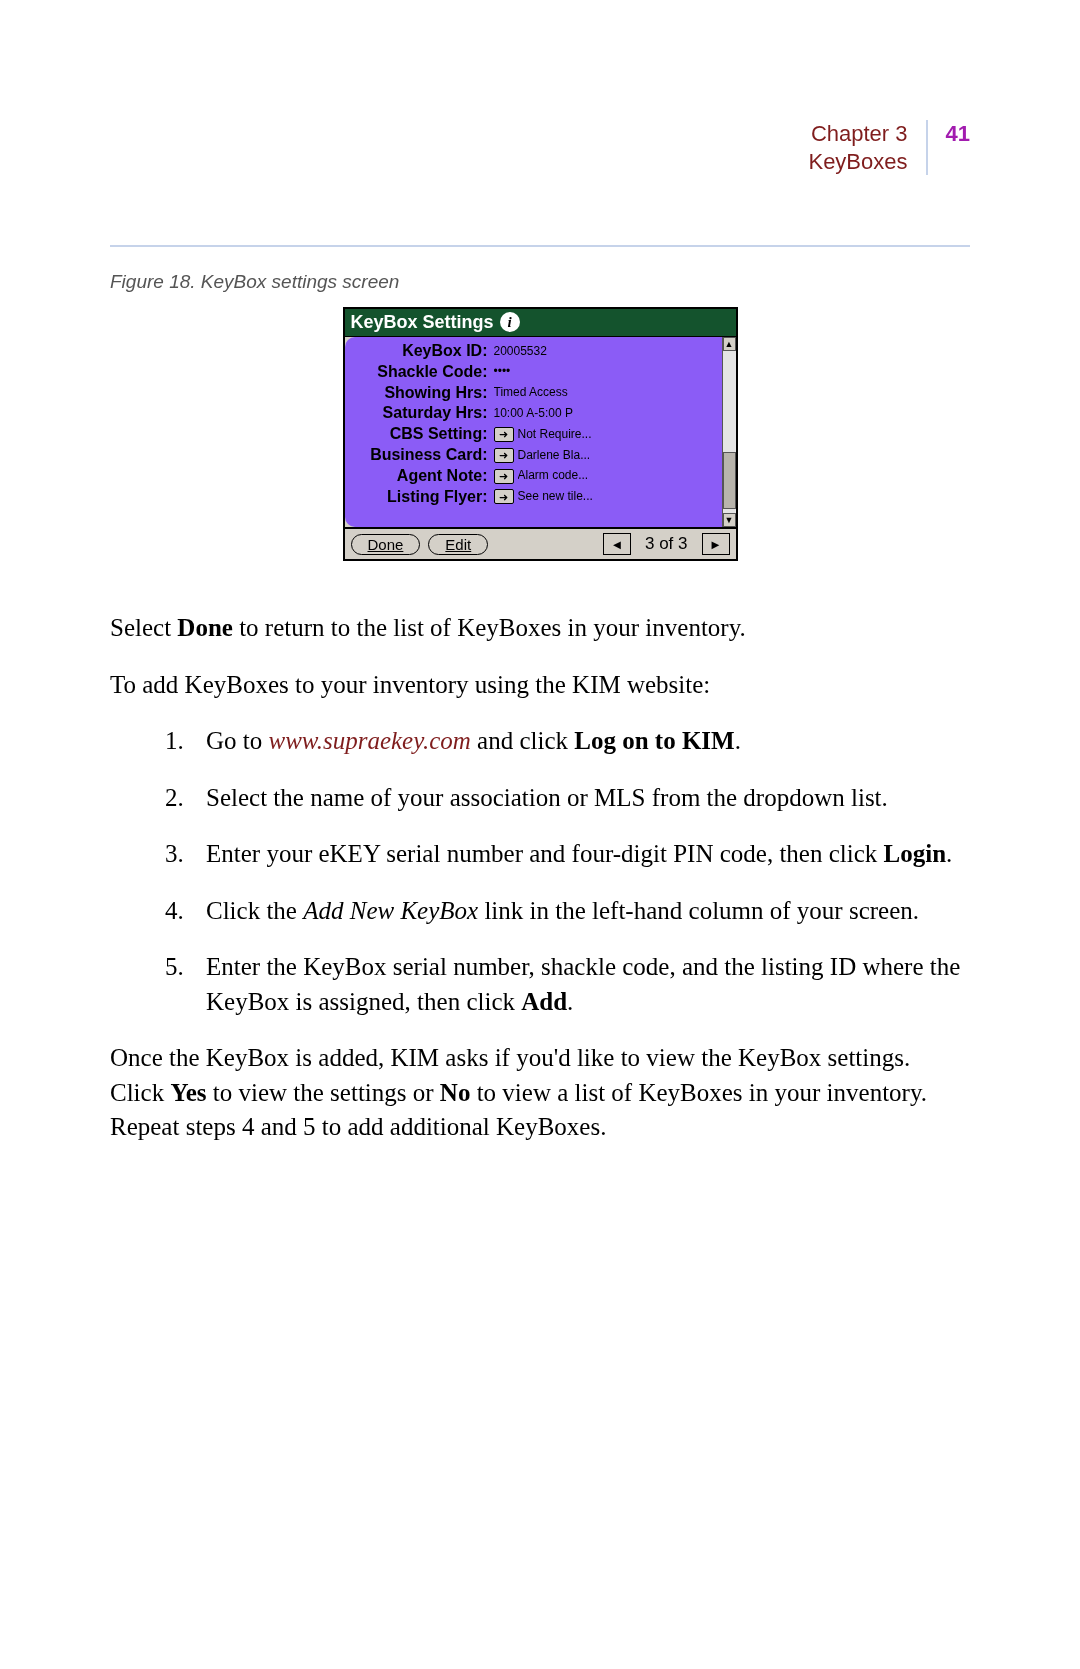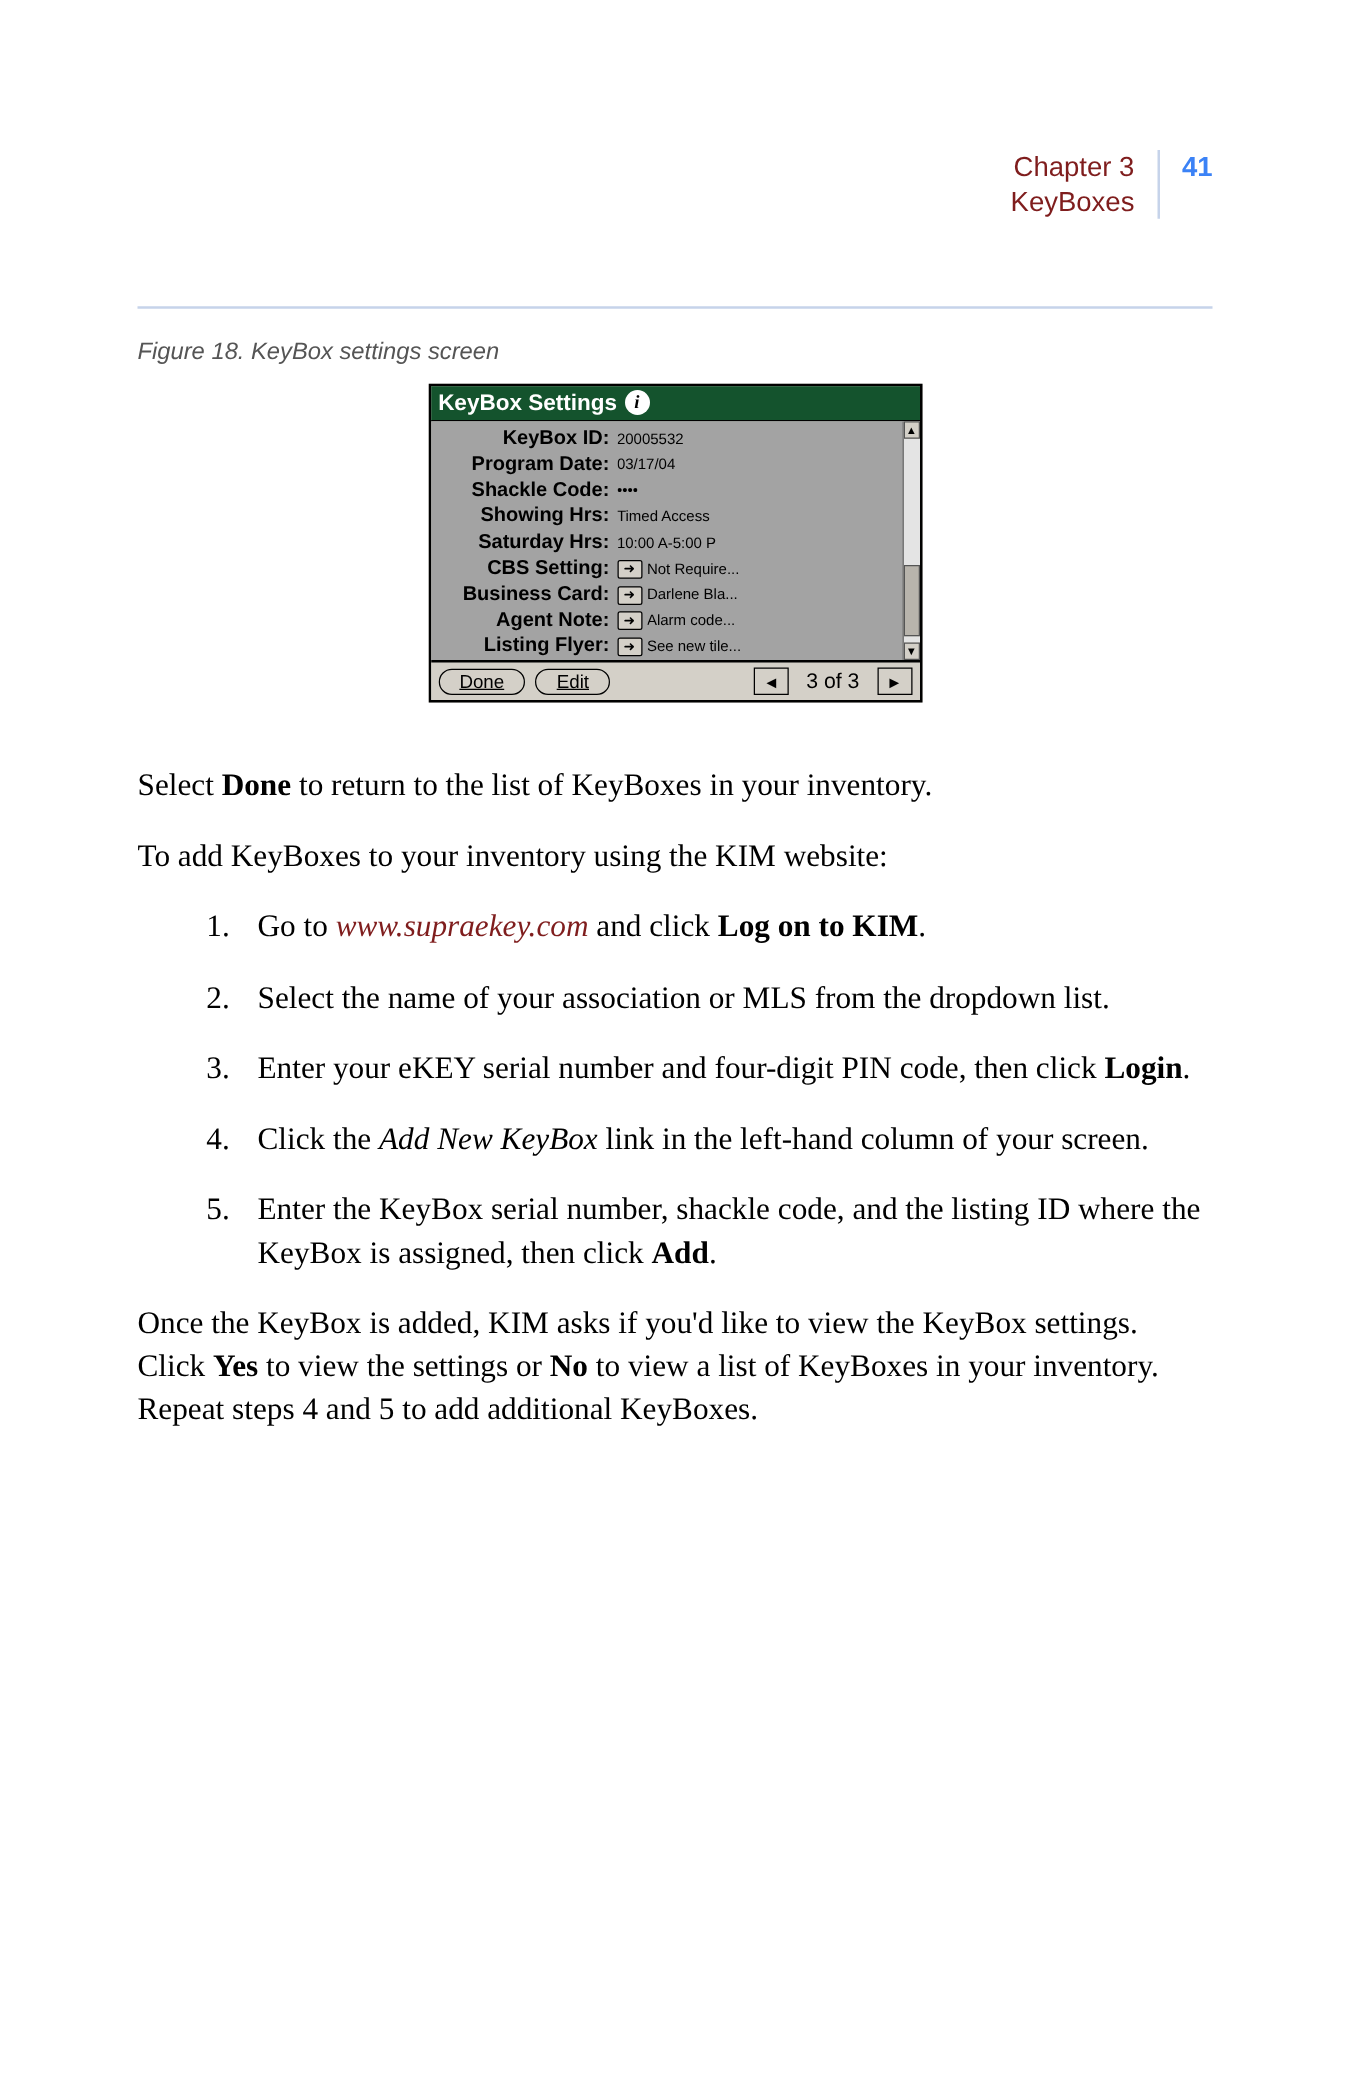--- a/index.html
+++ b/index.html
@@ -26,21 +26,21 @@
     text-align: right;
     color: #7f1d1d;
     font-size: 22px;
     line-height: 1.25;
     padding-right: 18px;
     border-right: 2px solid #c6d3ea;
   }
   .header-page {
     font-size: 22px;
     font-weight: 700;
-    color: #3b82f6;
+    color: #a21caf;
     padding-top: 1px;
   }
   .rule {
     border: none;
     border-top: 2px solid #c6d3ea;
     margin-bottom: 24px;
   }
   .figcap {
     font-family: "Segoe UI", Arial, sans-serif;
     font-style: italic;
@@ -76,22 +76,23 @@
     border-radius: 50%;
     align-items: center;
     justify-content: center;
     font-family: Georgia, serif;
     font-style: italic;
     font-weight: 700;
     font-size: 15px;
   }
   .device-body {
     position: relative;
-    background: #a3a3a3;
-    padding: 4px 0 0 0;
+    background: #8b5cf6;
+    padding: 4px 0 20px 0;
+    border-radius: 10px;
   }
   .scrollbar {
     position: absolute;
     right: 0; top: 0; bottom: 0;
     width: 14px;
     background: #e4e4e4;
     border-left: 1px solid #555;
     display: flex;
     flex-direction: column;
   }
@@ -217,24 +218,20 @@
   <div class="device">
     <div class="device-title">
       <span>KeyBox Settings</span>
       <span class="info-icon">i</span>
     </div>
     <div class="device-body">
       <div class="rows" id="device-rows">
           <div class="row">
             <span class="lbl">KeyBox ID:</span>
             <span class="val">20005532</span>
-          </div>
-          <div class="row">
-            <span class="lbl">Program Date:</span>
-            <span class="val">03/17/04</span>
           </div>
           <div class="row">
             <span class="lbl">Shackle Code:</span>
             <span class="val">••••</span>
           </div>
           <div class="row">
             <span class="lbl">Showing Hrs:</span>
             <span class="val">Timed Access</span>
           </div>
           <div class="row">

